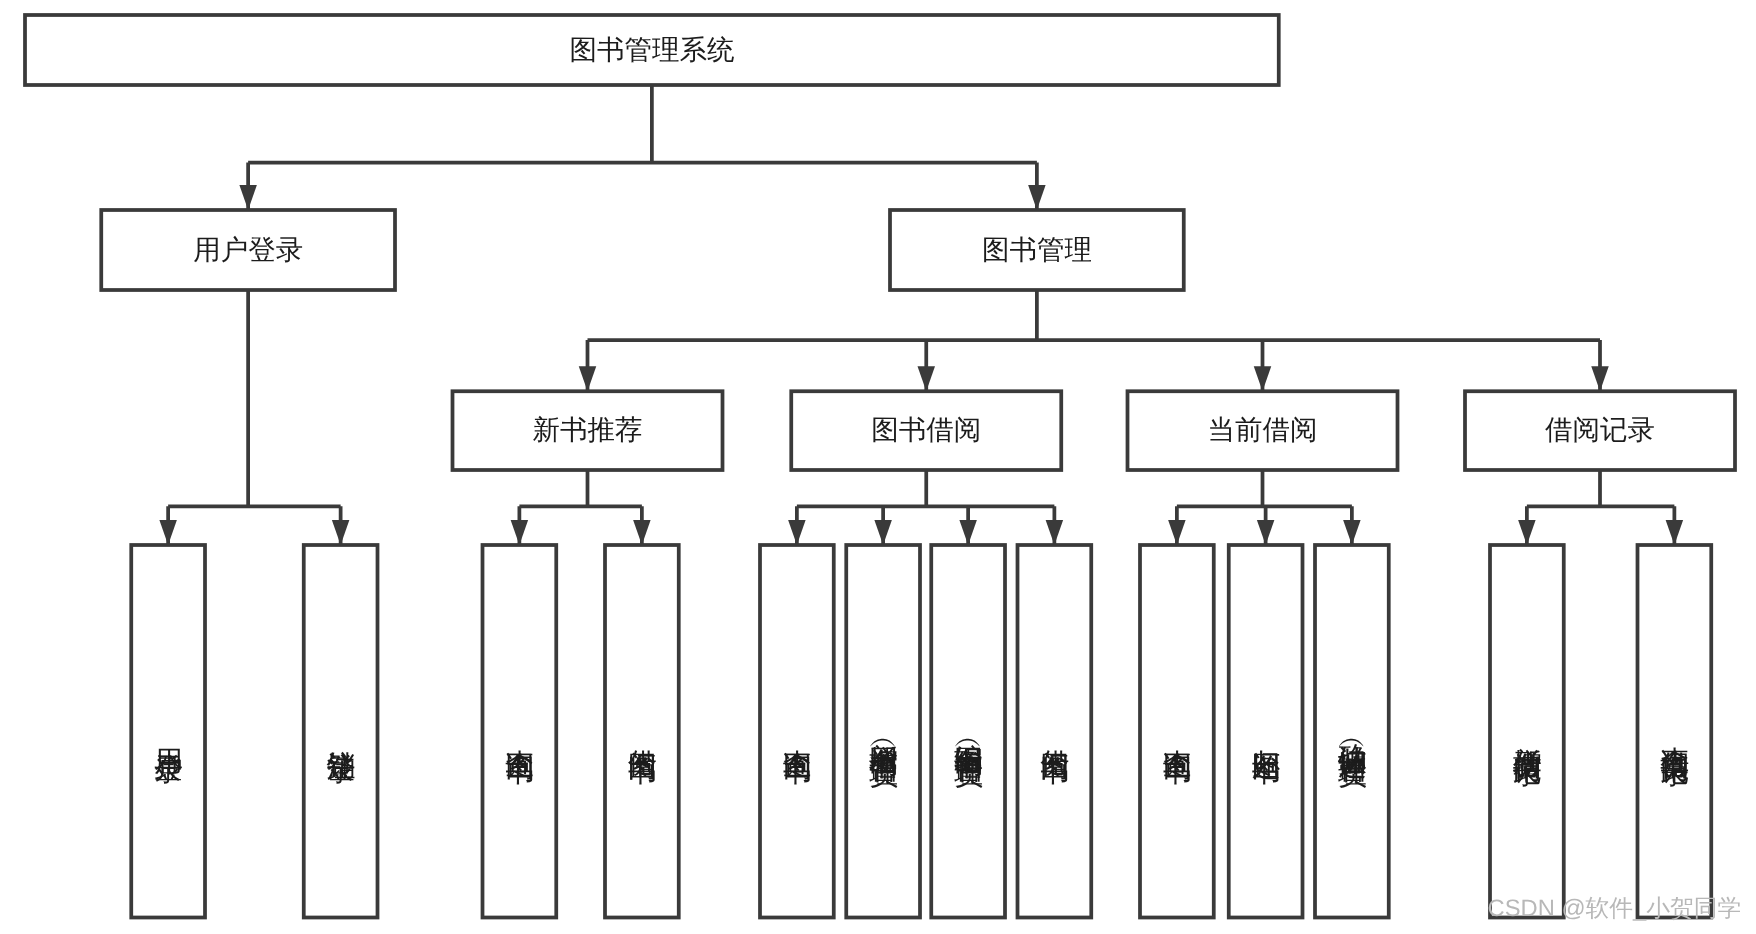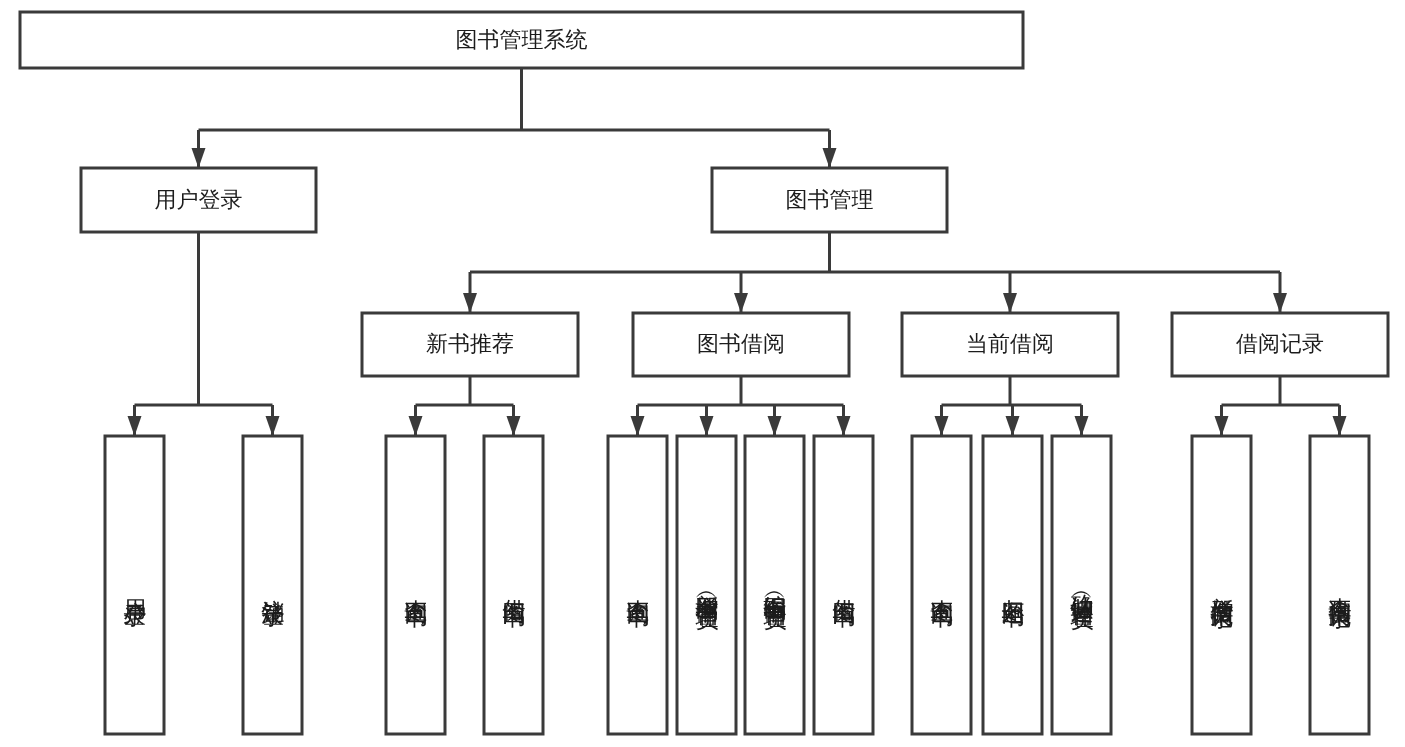--- a/index.html
+++ b/index.html
@@ -177,14 +177,15 @@
       <div class="node-label-v" style="left: 677px; top: 436px; width: 59px; height: 298px;">新增图书（管理员）</div>
       <div class="node-label-v" style="left: 745px; top: 436px; width: 59px; height: 298px;">编辑图书（管理员）</div>
       <div class="node-label-v" style="left: 814px; top: 436px; width: 59px; height: 298px;">借阅图书</div>
       <div class="node-label-v" style="left: 912px; top: 436px; width: 59px; height: 298px;">查询图书</div>
       <div class="node-label-v" style="left: 983px; top: 436px; width: 59px; height: 298px;">归还图书</div>
       <div class="node-label-v" style="left: 1052px; top: 436px; width: 59px; height: 298px;">确认归还（管理员）</div>
       <div class="node-label-v" style="left: 1192px; top: 436px; width: 59px; height: 298px;">新增借阅记录</div>
       <div class="node-label-v" style="left: 1310px; top: 436px; width: 59px; height: 298px;">查询借阅记录</div>
     </div>
 
+  <div class="watermark">CSDN @软件_小贺同学</div>
 
 </div>
 
 </body></html>

